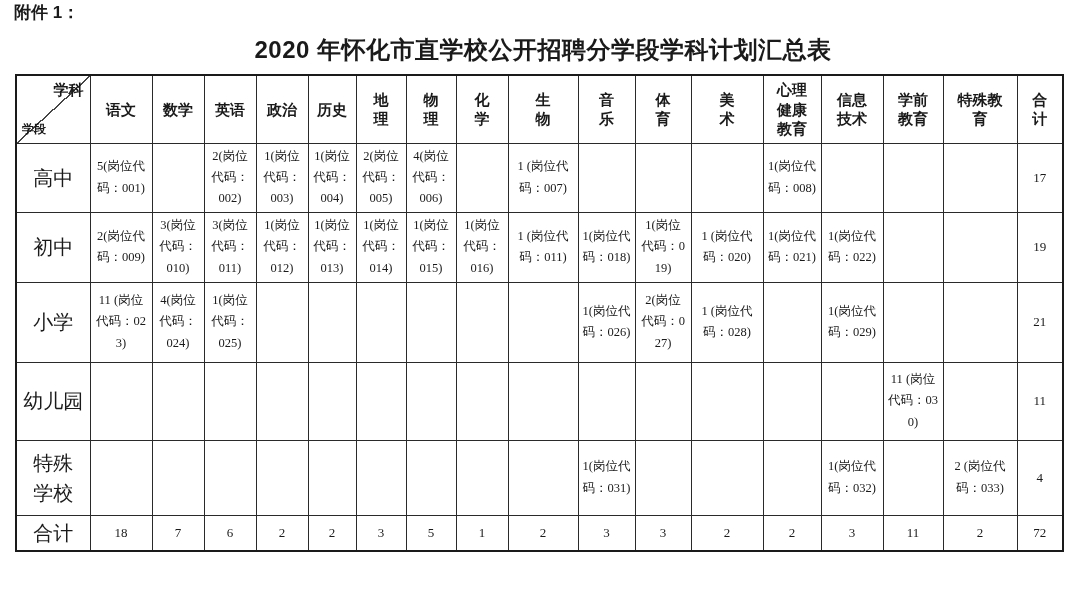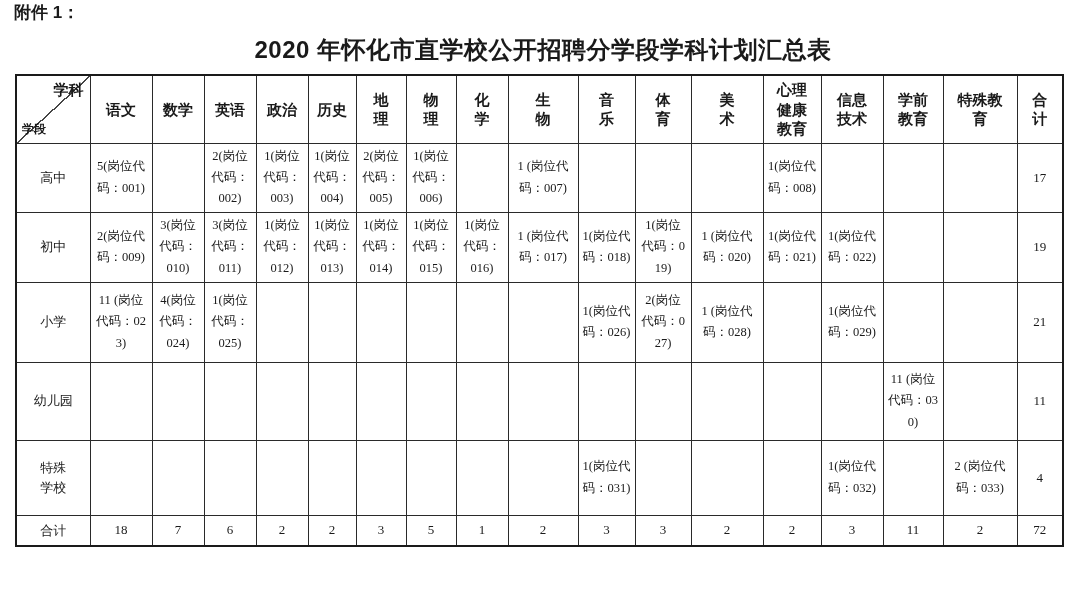--- a/index.html
+++ b/index.html
@@ -60,21 +60,21 @@
     position: absolute; top: 5px; right: 6px;
     font-family: "Liberation Sans", sans-serif;
     font-weight: bold; font-size: 15px;
   }
   .corner-bottom {
     position: absolute; bottom: 5px; left: 5px;
     font-family: "Liberation Sans", sans-serif;
     font-weight: bold; font-size: 12px;
   }
   td.rowlabel {
-    font-size: 13px;
+    font-size: 20px;
     line-height: 1.5;
     white-space: pre-line;
   }
   td.datacell {
     font-size: 12.5px;
     line-height: 1.7;
     word-break: break-all;
   }
   td.totalcell {
     font-size: 13px;
@@ -149,21 +149,21 @@
       </thead>
     <tbody>
         <tr style="height: 69px;">
           <td class="rowlabel">高中</td>
           <td class="datacell">5(岗位代码：001)</td>
           <td class="datacell"></td>
           <td class="datacell">2(岗位代码：002)</td>
           <td class="datacell">1(岗位代码：003)</td>
           <td class="datacell">1(岗位代码：004)</td>
           <td class="datacell">2(岗位代码：005)</td>
-          <td class="datacell">1(岗位代码：006)</td>
+          <td class="datacell">4(岗位代码：006)</td>
           <td class="datacell"></td>
           <td class="datacell">1 (岗位代码：007)</td>
           <td class="datacell"></td>
           <td class="datacell"></td>
           <td class="datacell"></td>
           <td class="datacell">1(岗位代码：008)</td>
           <td class="datacell"></td>
           <td class="datacell"></td>
           <td class="datacell"></td>
           <td class="totalcell">17</td>
@@ -171,21 +171,21 @@
         <tr style="height: 70px;">
           <td class="rowlabel">初中</td>
           <td class="datacell">2(岗位代码：009)</td>
           <td class="datacell">3(岗位代码：010)</td>
           <td class="datacell">3(岗位代码：011)</td>
           <td class="datacell">1(岗位代码：012)</td>
           <td class="datacell">1(岗位代码：013)</td>
           <td class="datacell">1(岗位代码：014)</td>
           <td class="datacell">1(岗位代码：015)</td>
           <td class="datacell">1(岗位代码：016)</td>
-          <td class="datacell">1 (岗位代码：017)</td>
+          <td class="datacell">1 (岗位代码：011)</td>
           <td class="datacell">1(岗位代码：018)</td>
           <td class="datacell">1(岗位代码：019)</td>
           <td class="datacell">1 (岗位代码：020)</td>
           <td class="datacell">1(岗位代码：021)</td>
           <td class="datacell">1(岗位代码：022)</td>
           <td class="datacell"></td>
           <td class="datacell"></td>
           <td class="totalcell">19</td>
         </tr>
         <tr style="height: 80px;">

